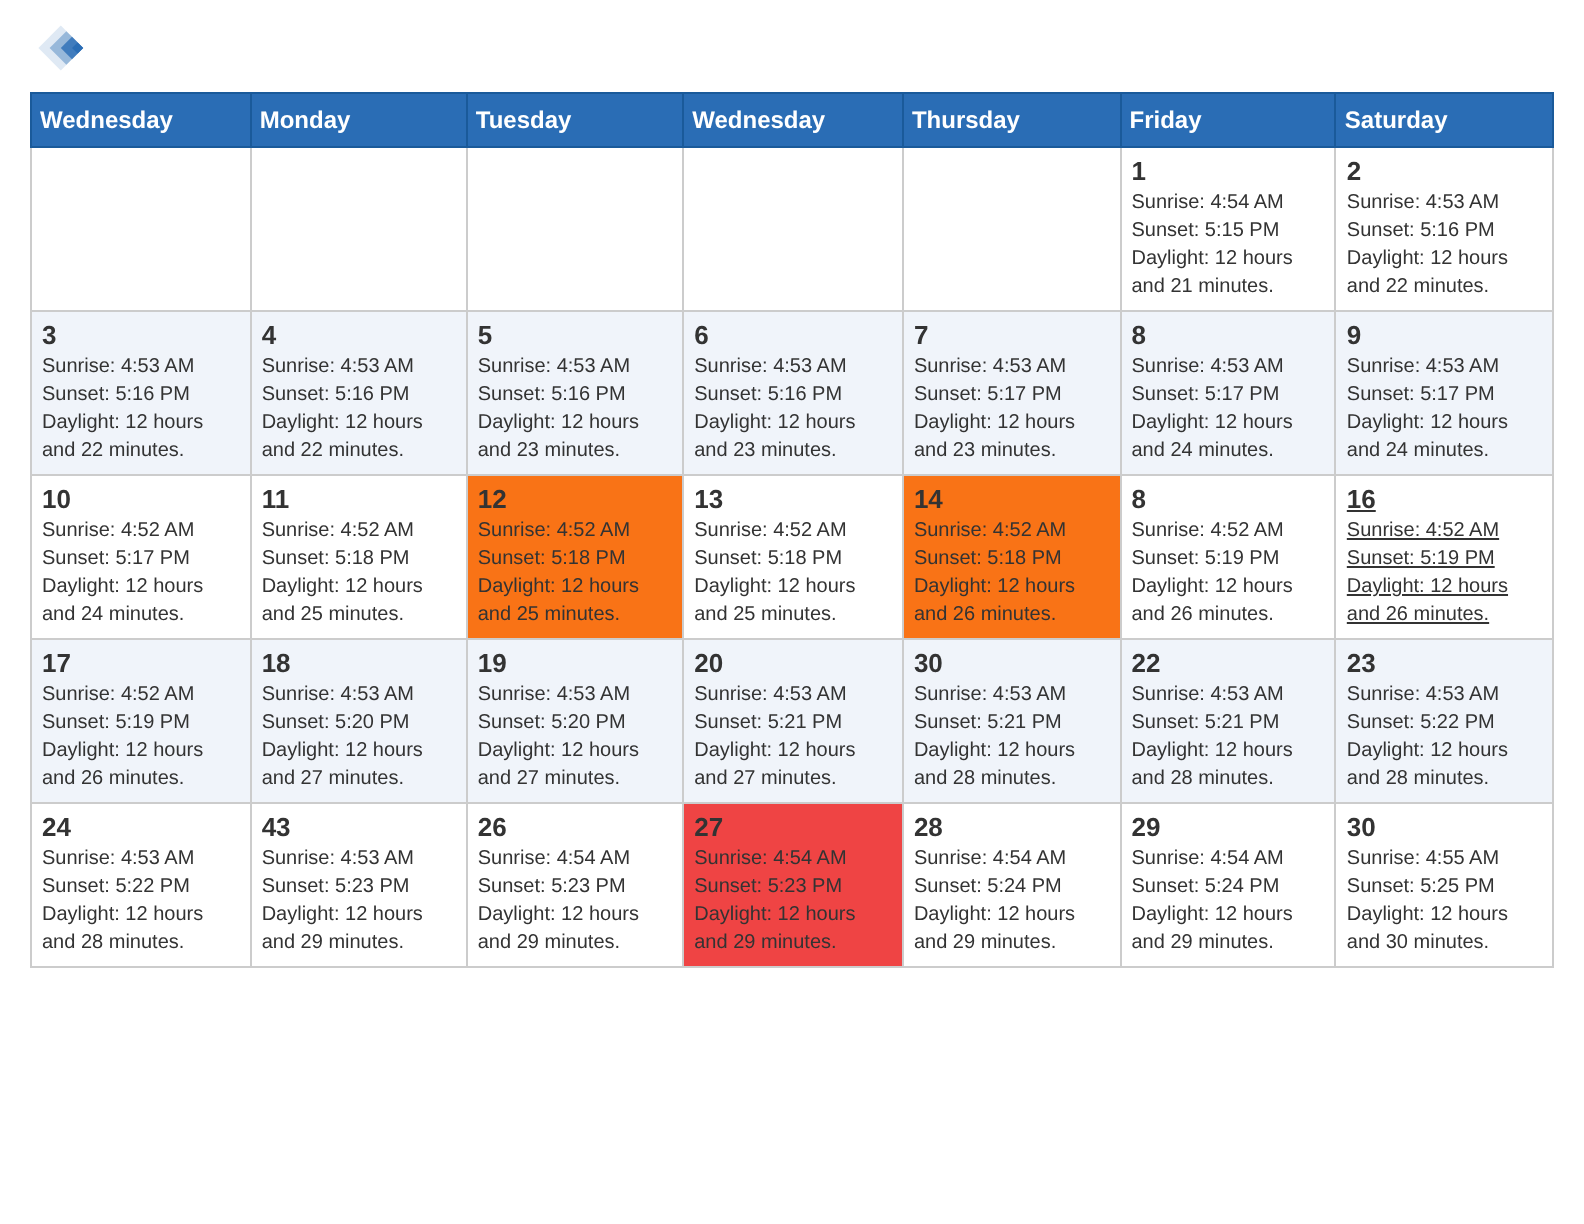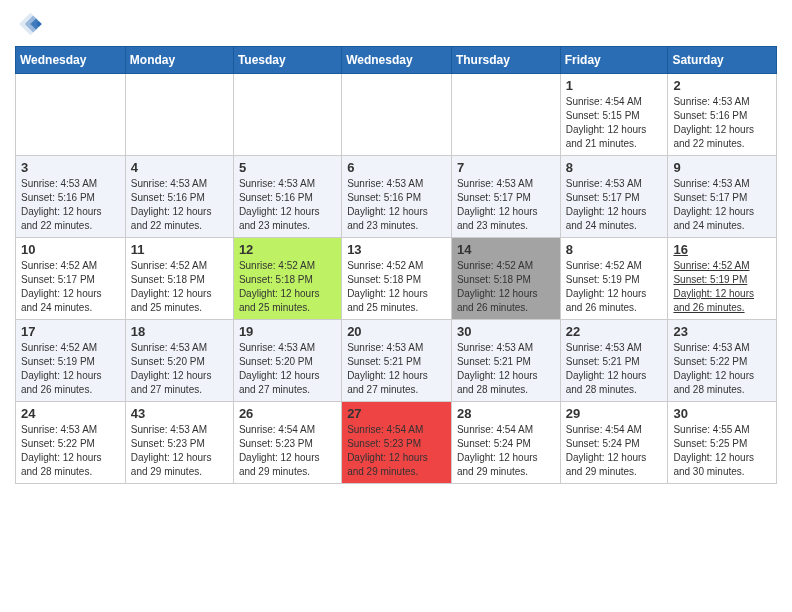--- a/index.html
+++ b/index.html
@@ -213,35 +213,35 @@
 Daylight: 12 hours
 and 24 minutes.</div>
           </td>
           <td style="background: rgb(255, 255, 255);">
             <span class="day-num">11</span>
             <div class="day-info" style="white-space: pre-line;">Sunrise: 4:52 AM
 Sunset: 5:18 PM
 Daylight: 12 hours
 and 25 minutes.</div>
           </td>
-          <td style="background: #bef264;">
+          <td style="background: #f97316;">
             <span class="day-num">12</span>
             <div class="day-info" style="white-space: pre-line;">Sunrise: 4:52 AM
 Sunset: 5:18 PM
 Daylight: 12 hours
 and 25 minutes.</div>
           </td>
           <td style="background: rgb(255, 255, 255);">
             <span class="day-num">13</span>
             <div class="day-info" style="white-space: pre-line;">Sunrise: 4:52 AM
 Sunset: 5:18 PM
 Daylight: 12 hours
 and 25 minutes.</div>
           </td>
-          <td style="background: #a3a3a3; margin-top: 10px;">
+          <td style="background: #f97316; margin-top: 10px;">
             <span class="day-num">14</span>
             <div class="day-info" style="white-space: pre-line;">Sunrise: 4:52 AM
 Sunset: 5:18 PM
 Daylight: 12 hours
 and 26 minutes.</div>
           </td>
           <td style="background: rgb(255, 255, 255);">
             <span class="day-num">8</span>
             <div class="day-info" style="white-space: pre-line;">Sunrise: 4:52 AM
 Sunset: 5:19 PM

